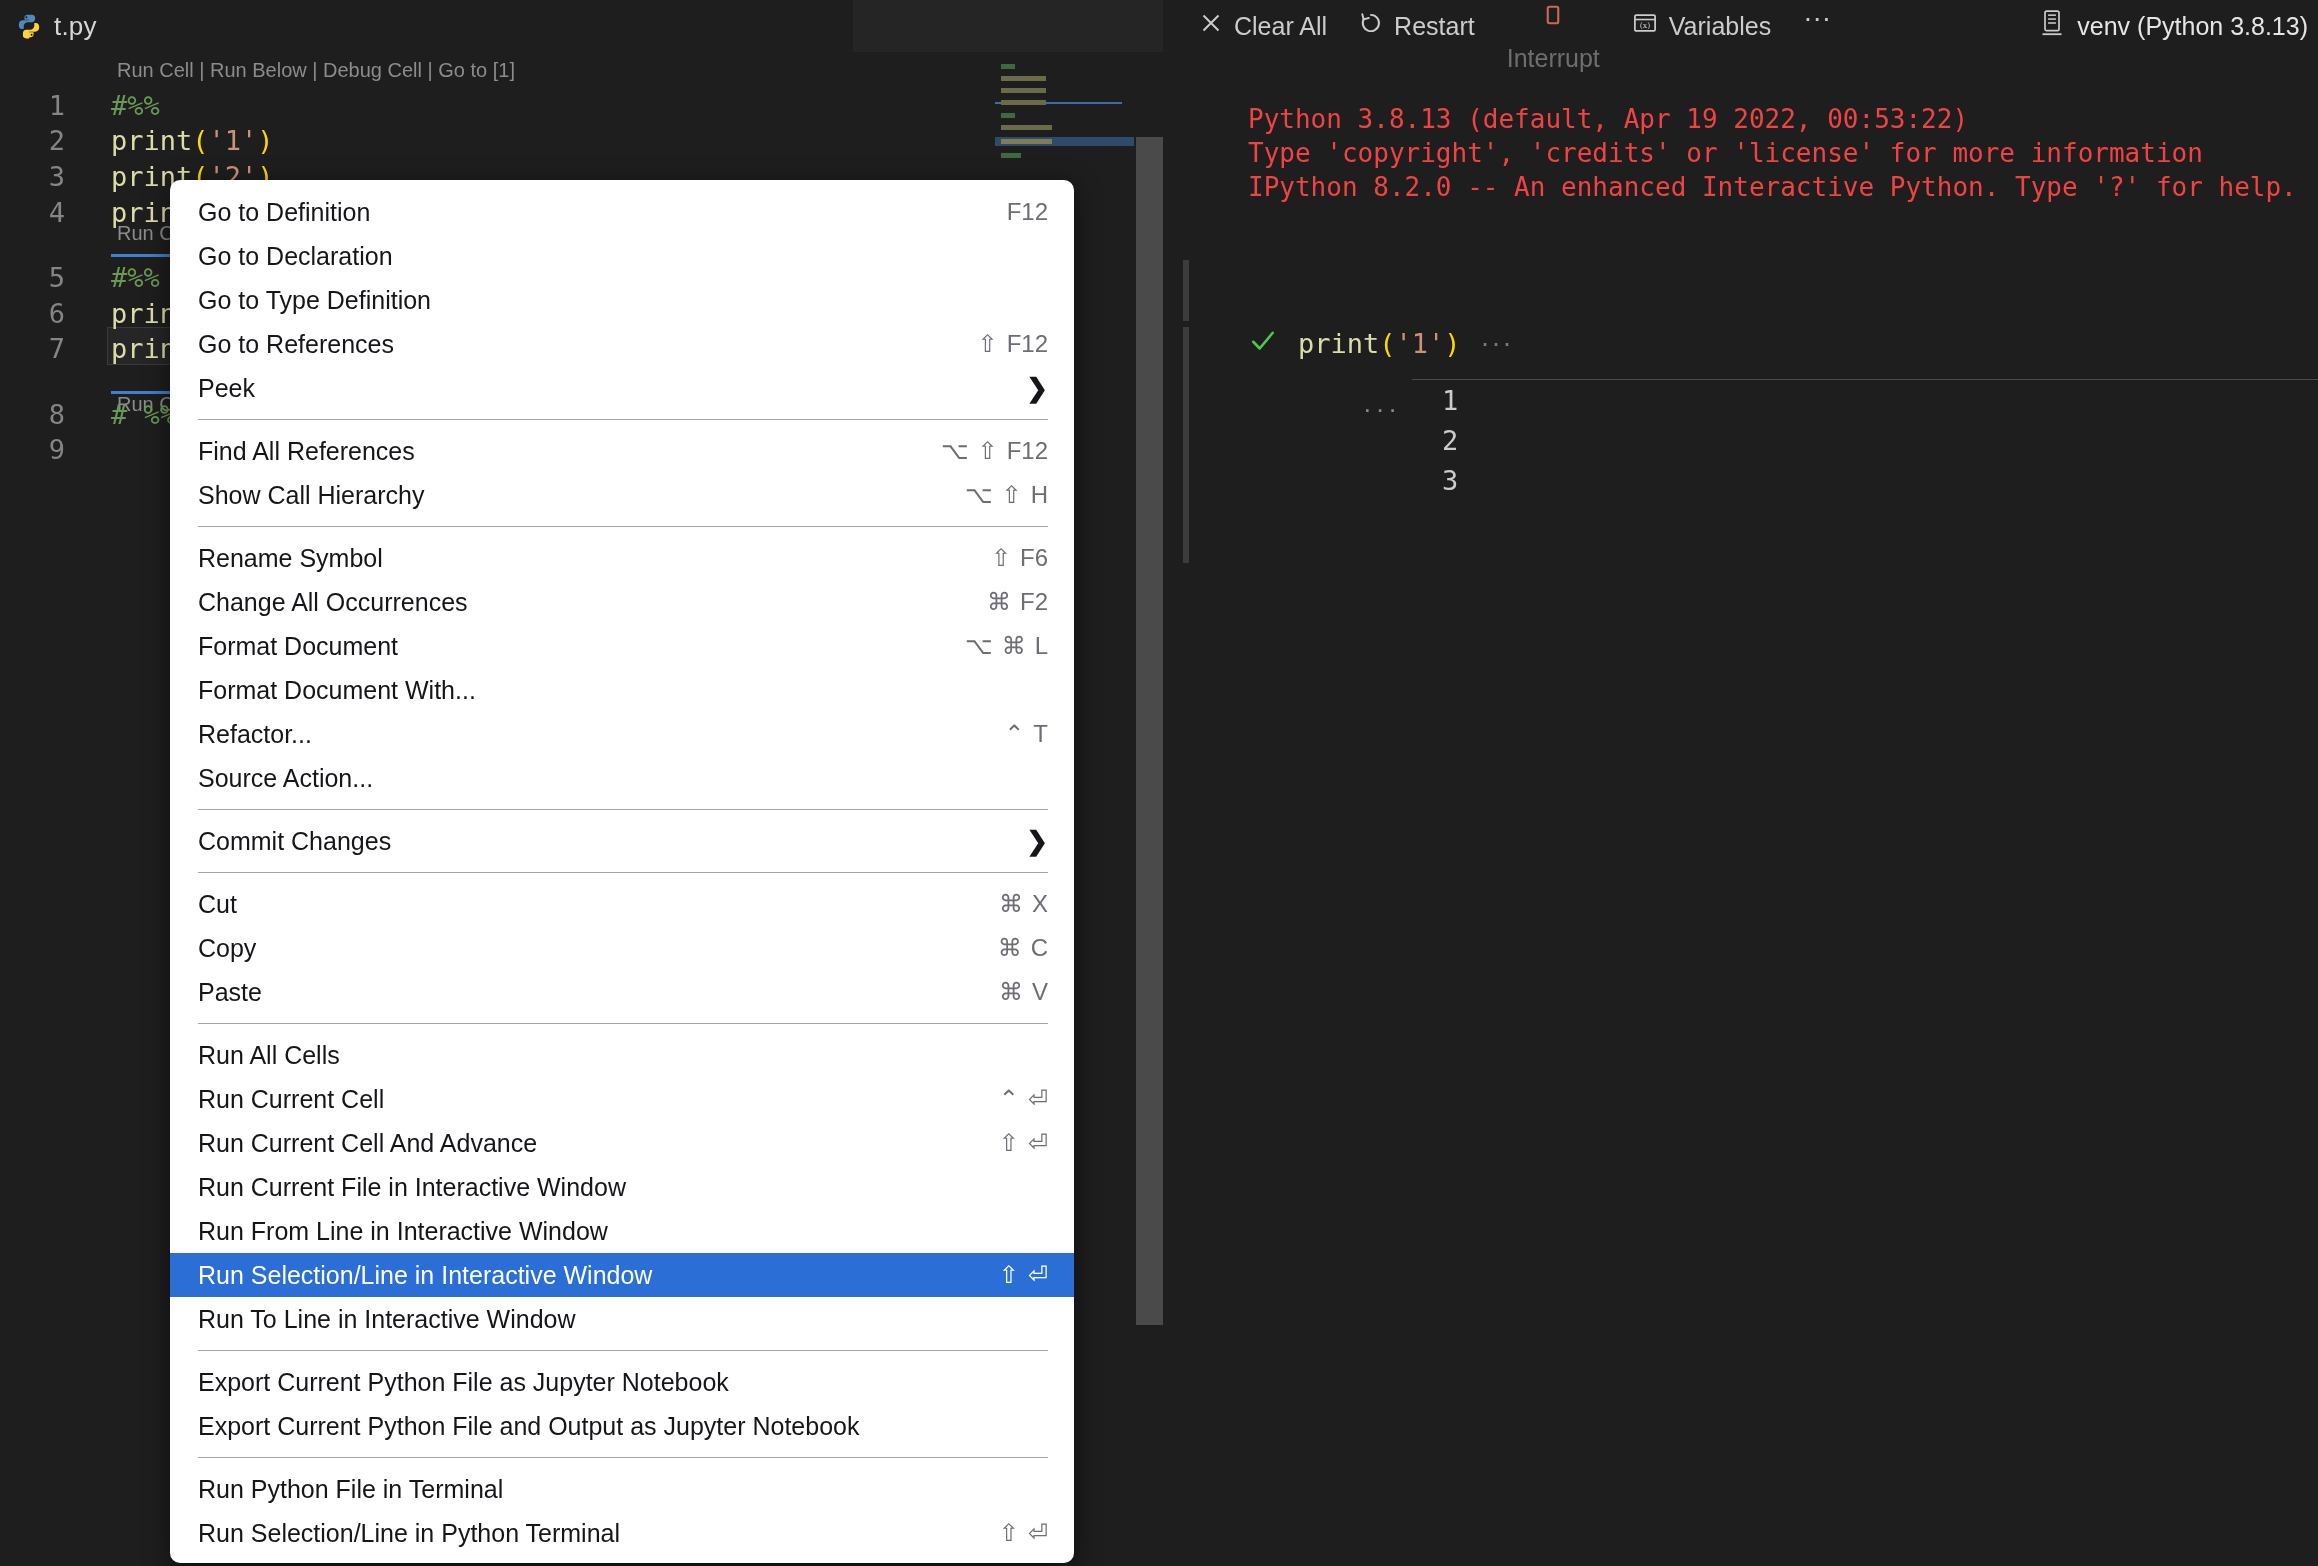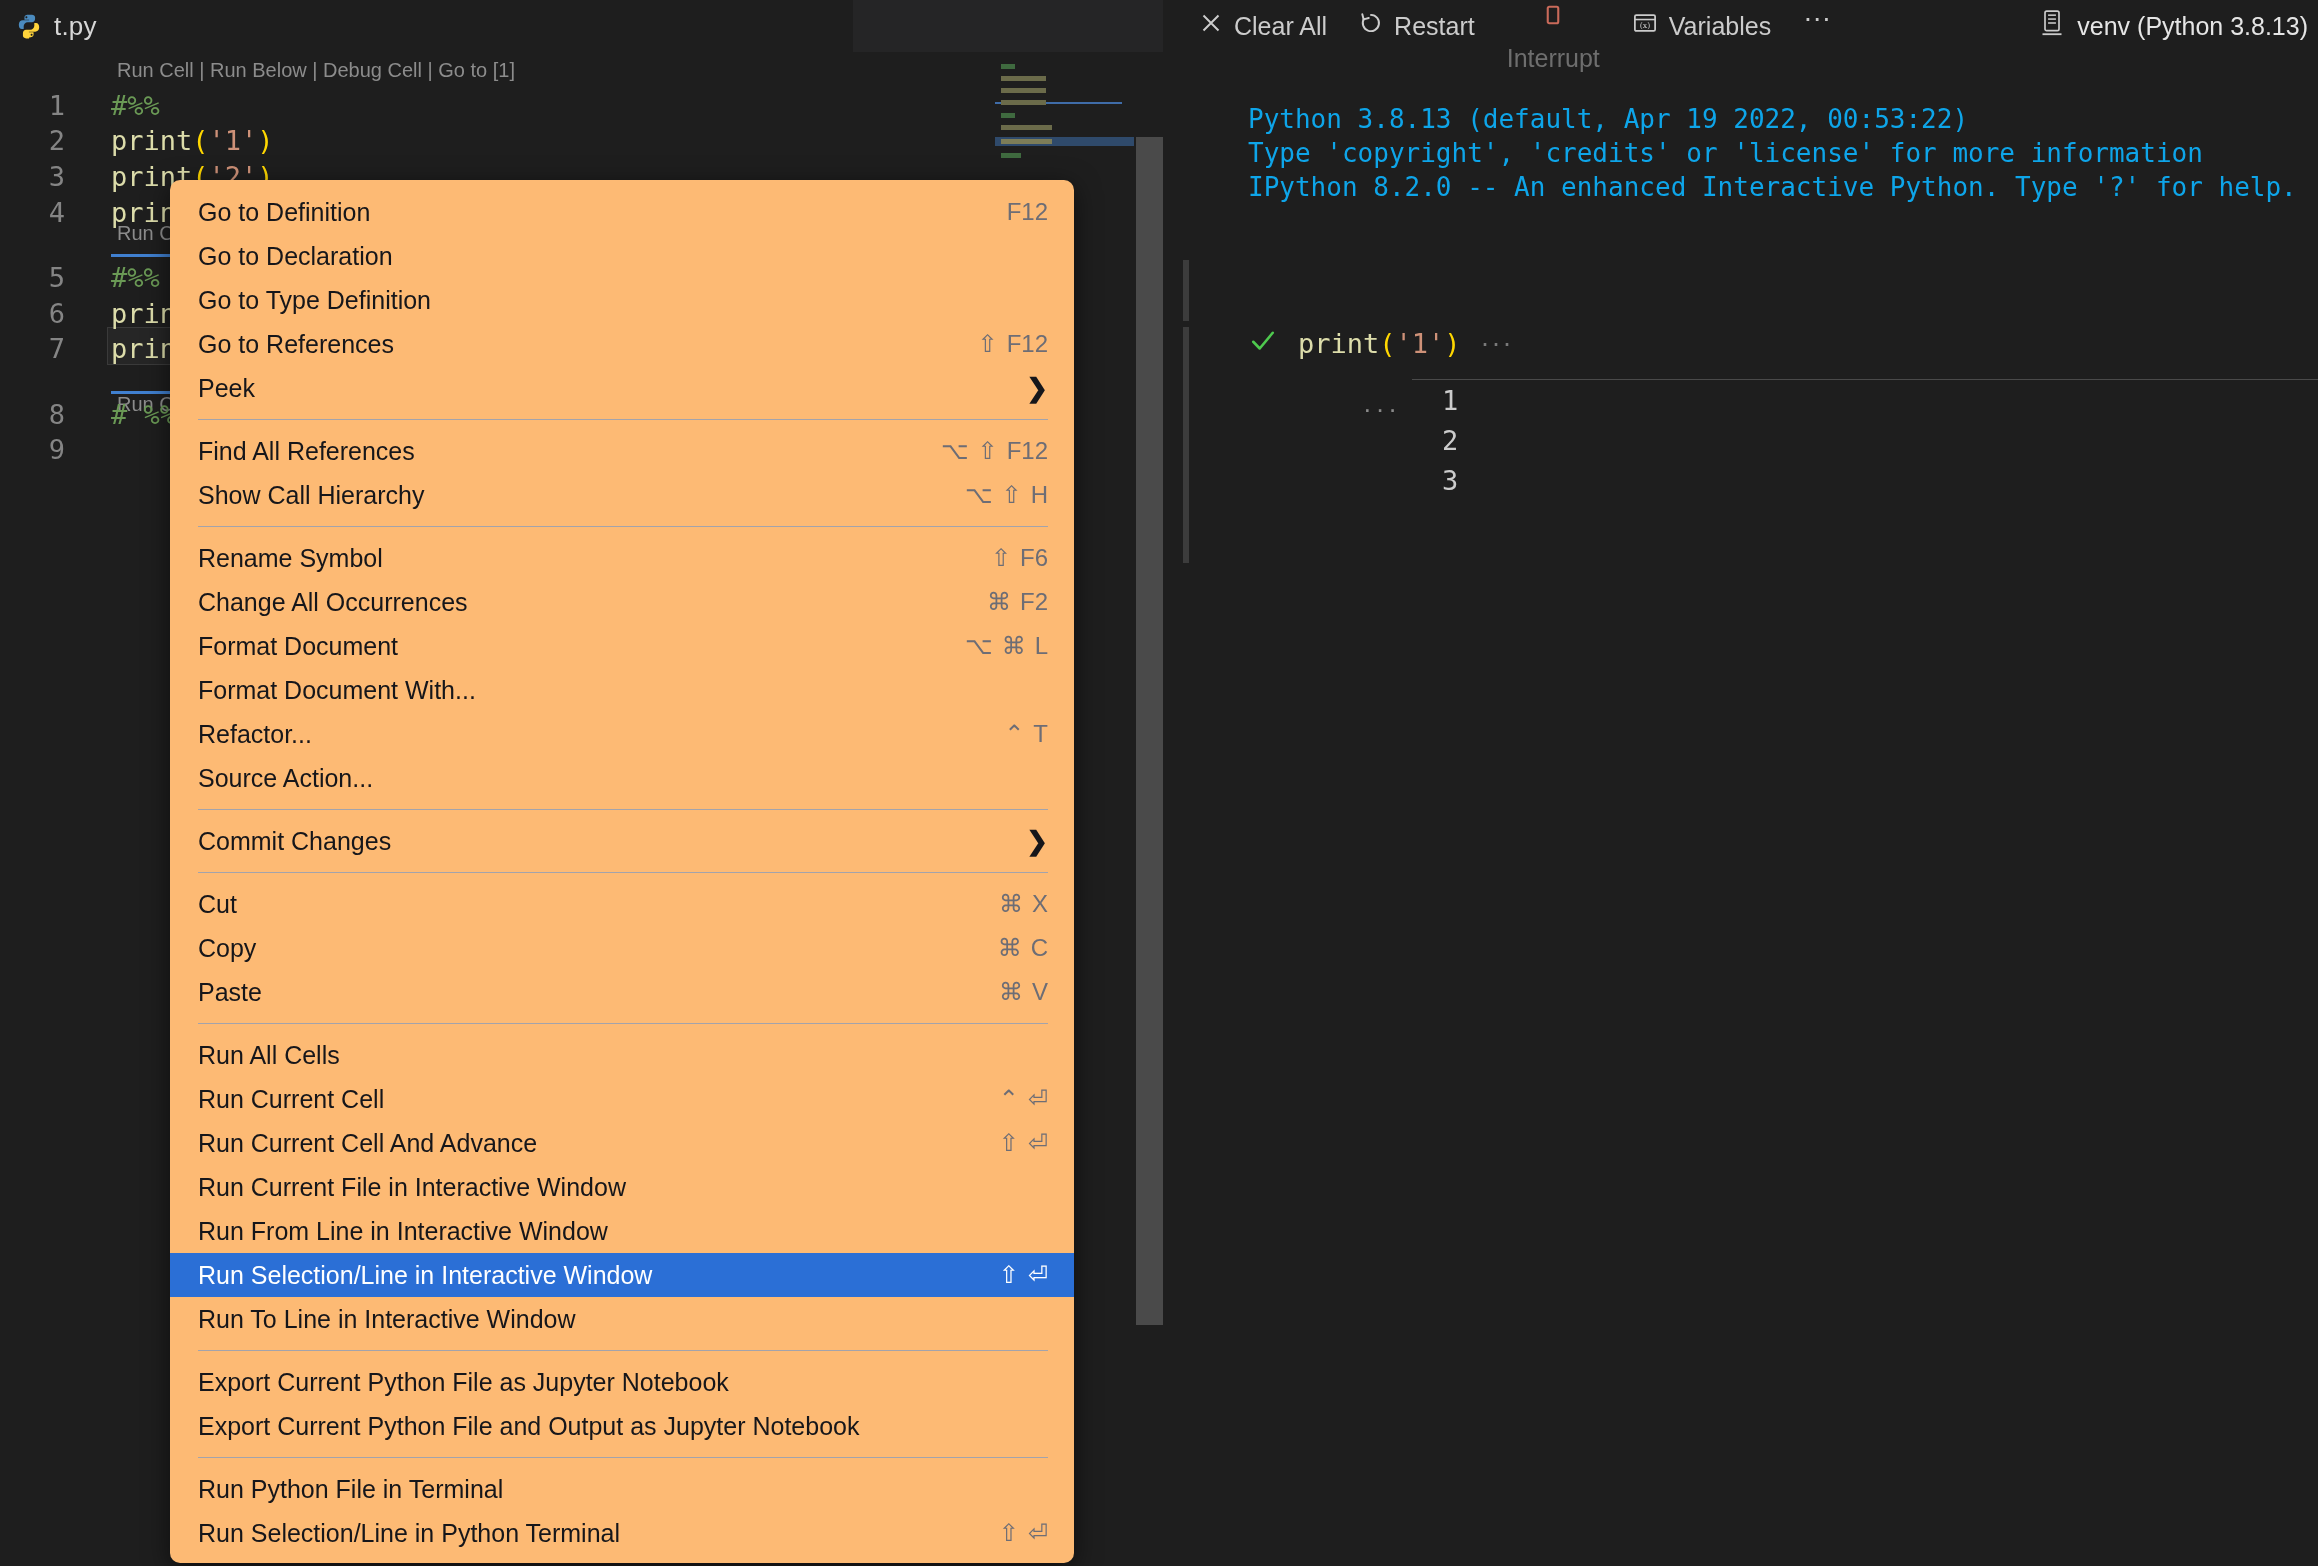--- a/index.html
+++ b/index.html
@@ -73,21 +73,21 @@
   .mm-hl { position: absolute; left: 0; width: 139px; height: 9px; background: #2f4a6b; }
   .mm-guide { position: absolute; left: 111px; top: 55px; width: 127px; height: 2px; background: #3f6ca8; }
   .scroll-slider {
     position: absolute; left: 1136px; top: 137px; width: 28px; height: 1188px;
     background: #4a4a4a;
   }
 
   
   .ctx-menu {
     position: absolute; left: 170px; top: 180px; width: 904px;
-    background: #fdba74; border-radius: 10px;
+    background: #ffffff; border-radius: 10px;
     box-shadow: 0 6px 26px rgba(0,0,0,.55);
     padding: 10px 0 8px 0; z-index: 50;
     font-family: "Liberation Sans", sans-serif;
     overflow: hidden;
   }
   .ctx-item {
     position: relative; display: flex; align-items: center;
     height: 44px; padding: 0 26px 0 28px; cursor: default;
   }
   .ctx-label { color: #16161a; font-size: 25px; white-space: nowrap; }
@@ -123,21 +123,21 @@
   }
   .tb-btn.disabled { color: #6e6e6e; flex-direction: column; }
   .tb-kernel {
     position: absolute; right: 4px; top: 0; height: 52px;
     display: flex; align-items: center; gap: 12px;
     color: #e5e5e5; font-size: 25px; white-space: nowrap; padding-right: 6px;
   }
   .iw-body { position: absolute; left: 0; top: 52px; width: 1149px; height: 1514px; }
   .iw-banner {
     position: absolute; left: 79px; top: 50px;
-    color: #0ea5e9; font-size: 26px; line-height: 34px;
+    color: #ef4444; font-size: 26px; line-height: 34px;
     font-family: "DejaVu Sans Mono", monospace; white-space: pre;
   }
   .iw-cell-gutter {
     position: absolute; width: 6px; background: #3c3c3c;
   }
   .iw-input-row {
     position: absolute; left: 79px; top: 274px;
     display: flex; align-items: center; gap: 20px;
   }
   .check { color: #4ec94e; font-size: 30px; line-height: 1; }

